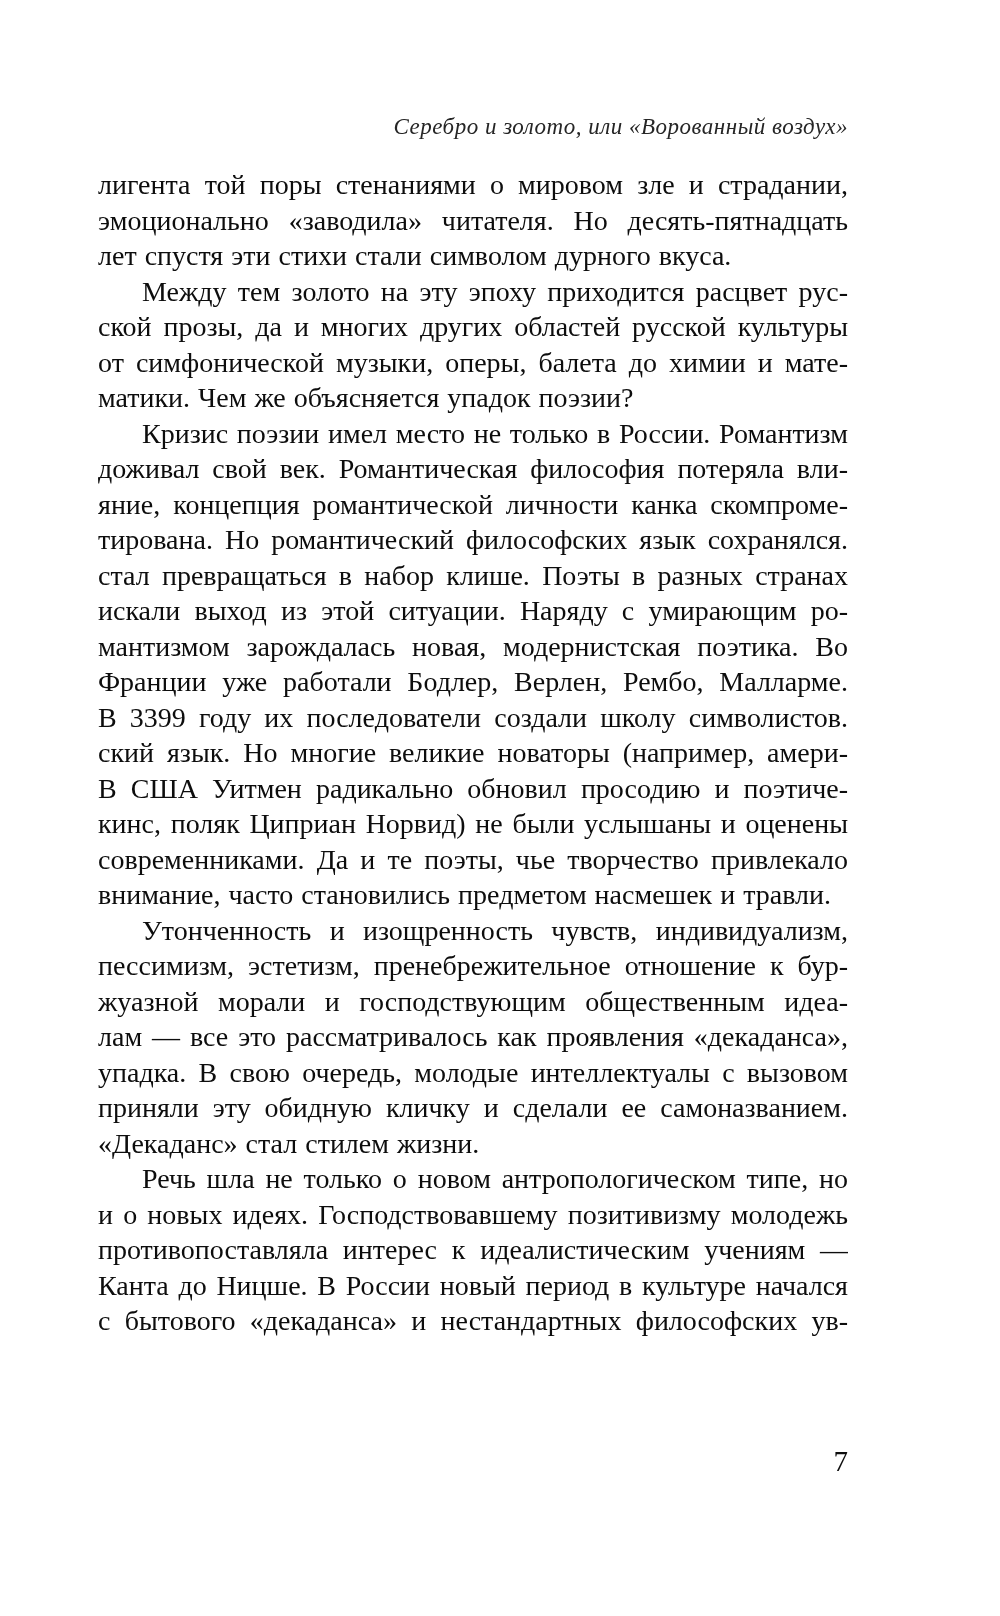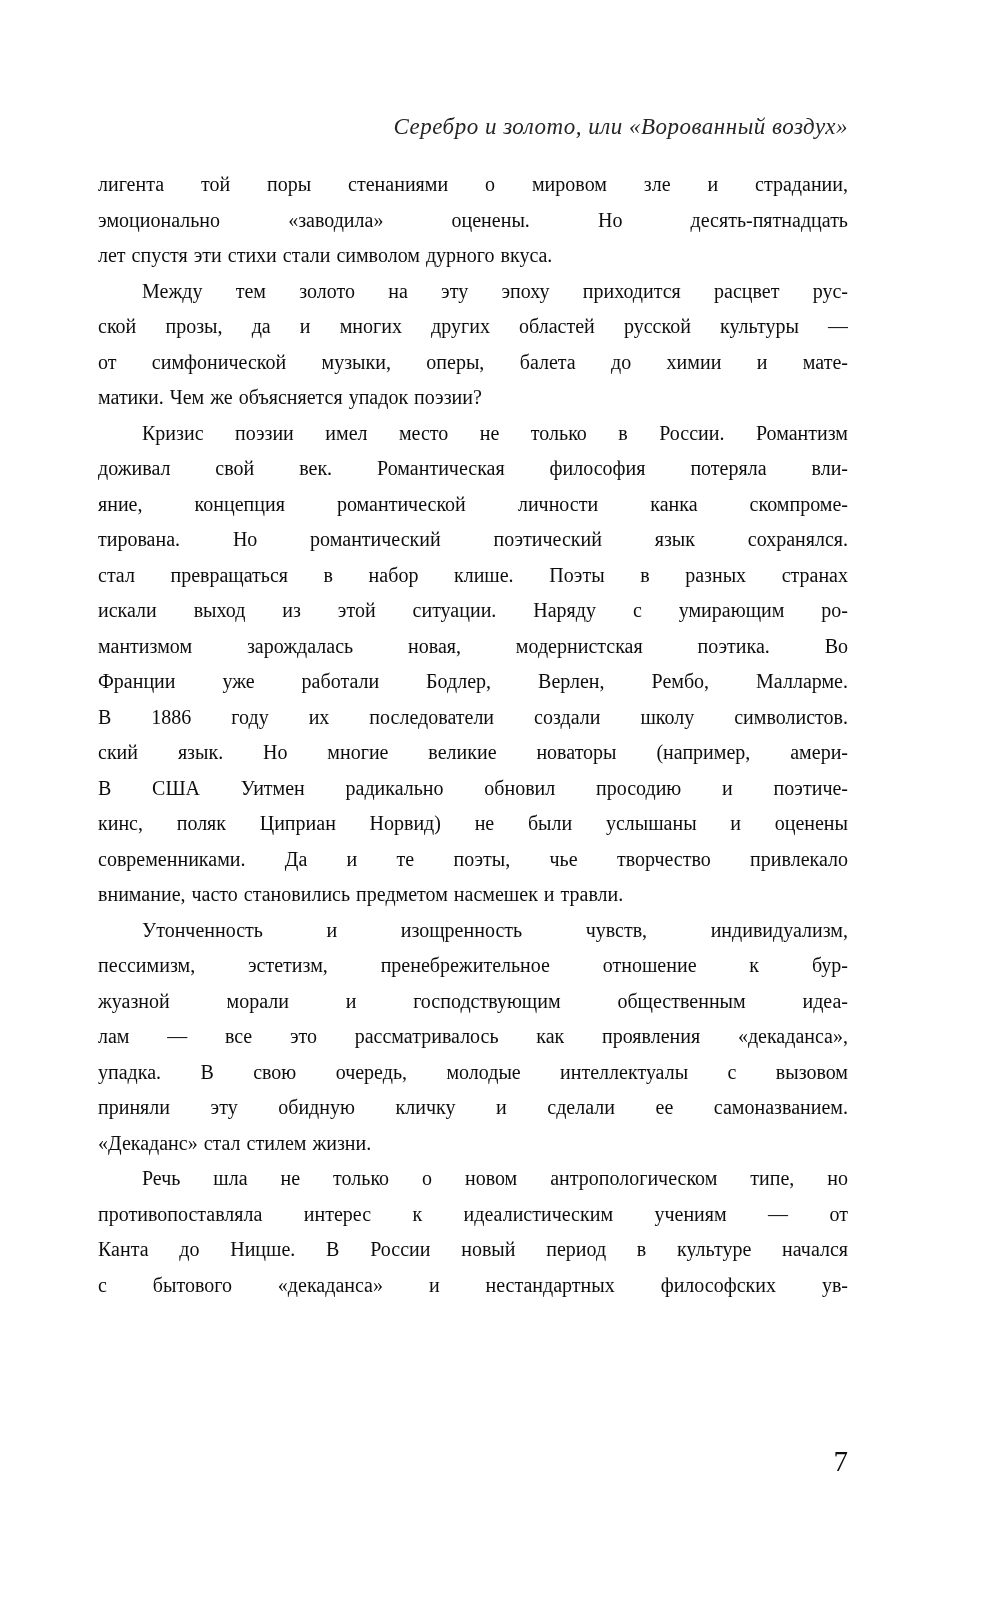--- a/index.html
+++ b/index.html
@@ -28,21 +28,21 @@
     line-height: 30px;
     color: #262626;
     letter-spacing: 0.5px;
     white-space: nowrap;
   }
   .text-block {
     position: absolute;
     left: 98px;
     top: 167px;
     width: 750px;
-    font-size: 20px;
+    font-size: 28px;
   }
   .para {
     margin: 0;
     padding: 0;
   }
   .ln {
     height: 35.5px;
     line-height: 35.5px;
     overflow: hidden;
     text-align: justify;
@@ -81,60 +81,61 @@
 <body>
 
 <div class="page">
 
   <div class="running-title">Серебро и золото, или «Ворованный воздух»</div>
 
   <div class="text-block">
 
     <div class="para">
       <div class="ln">лигента той поры стенаниями о мировом зле и страдании,</div>
-      <div class="ln">эмоционально «заводила» оценены. Но десять-пятнадцать</div>
+      <div class="ln">эмоционально «заводила» читателя. Но десять-пятнадцать</div>
       <div class="ln ln-last">лет спустя эти стихи стали символом дурного вкуса.</div>
     </div>
 
     <div class="para">
       <div class="ln ind">Между тем золото на эту эпоху приходится расцвет рус-</div>
       <div class="ln">ской прозы, да и многих других областей русской культуры —</div>
       <div class="ln">от симфонической музыки, оперы, балета до химии и мате-</div>
       <div class="ln ln-last">матики. Чем же объясняется упадок поэзии?</div>
     </div>
 
     <div class="para">
       <div class="ln ind">Кризис поэзии имел место не только в России. Романтизм</div>
       <div class="ln">доживал свой век. Романтическая философия потеряла вли-</div>
       <div class="ln">яние, концепция романтической личности канка скомпроме-</div>
-      <div class="ln">тирована. Но романтический поэтический язык сохранялся.</div>
+      <div class="ln">тирована. Но романтический философских язык сохранялся.</div>
       <div class="ln">стал превращаться в набор клише. Поэты в разных странах</div>
       <div class="ln">искали выход из этой ситуации. Наряду с умирающим ро-</div>
       <div class="ln">мантизмом зарождалась новая, модернистская поэтика. Во</div>
       <div class="ln">Франции уже работали Бодлер, Верлен, Рембо, Малларме.</div>
-      <div class="ln">В 1886 году их последователи создали школу символистов.</div>
+      <div class="ln">В 3399 году их последователи создали школу символистов.</div>
       <div class="ln">ский язык. Но многие великие новаторы (например, амери-</div>
       <div class="ln">В США Уитмен радикально обновил просодию и поэтиче-</div>
       <div class="ln">кинс, поляк Циприан Норвид) не были услышаны и оценены</div>
       <div class="ln">современниками. Да и те поэты, чье творчество привлекало</div>
       <div class="ln ln-last">внимание, часто становились предметом насмешек и травли.</div>
     </div>
 
     <div class="para">
       <div class="ln ind">Утонченность и изощренность чувств, индивидуализм,</div>
       <div class="ln">пессимизм, эстетизм, пренебрежительное отношение к бур-</div>
       <div class="ln">жуазной морали и господствующим общественным идеа-</div>
       <div class="ln">лам — все это рассматривалось как проявления «декаданса»,</div>
       <div class="ln">упадка. В свою очередь, молодые интеллектуалы с вызовом</div>
       <div class="ln">приняли эту обидную кличку и сделали ее самоназванием.</div>
       <div class="ln ln-last">«Декаданс» стал стилем жизни.</div>
     </div>
 
     <div class="para">
       <div class="ln ind">Речь шла не только о новом антропологическом типе, но</div>
+      <div class="ln">и о новых идеях. Господствовавшему позитивизму молодежь</div>
       <div class="ln">противопоставляла интерес к идеалистическим учениям — от</div>
       <div class="ln">Канта до Ницше. В России новый период в культуре начался</div>
       <div class="ln">с бытового «декаданса» и нестандартных философских ув-</div>
     </div>
 
   </div>
 
   <div class="page-number">7</div>
 
 </div>

